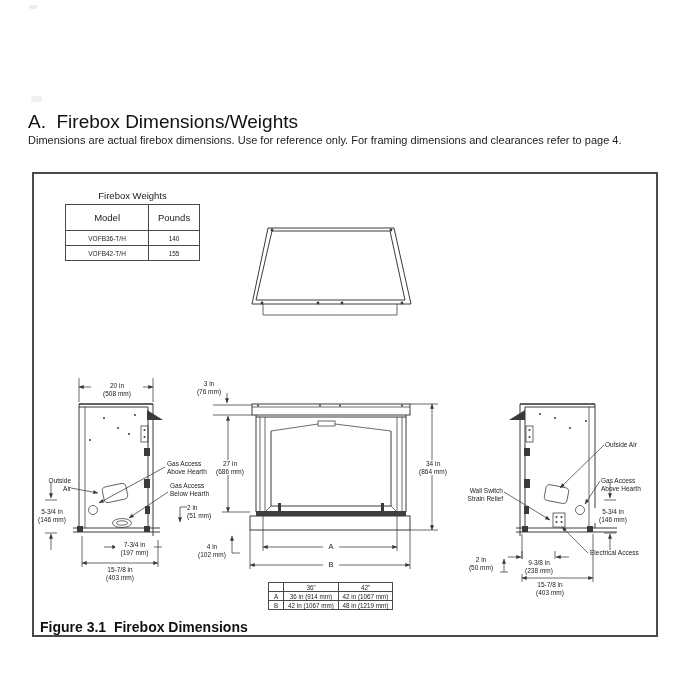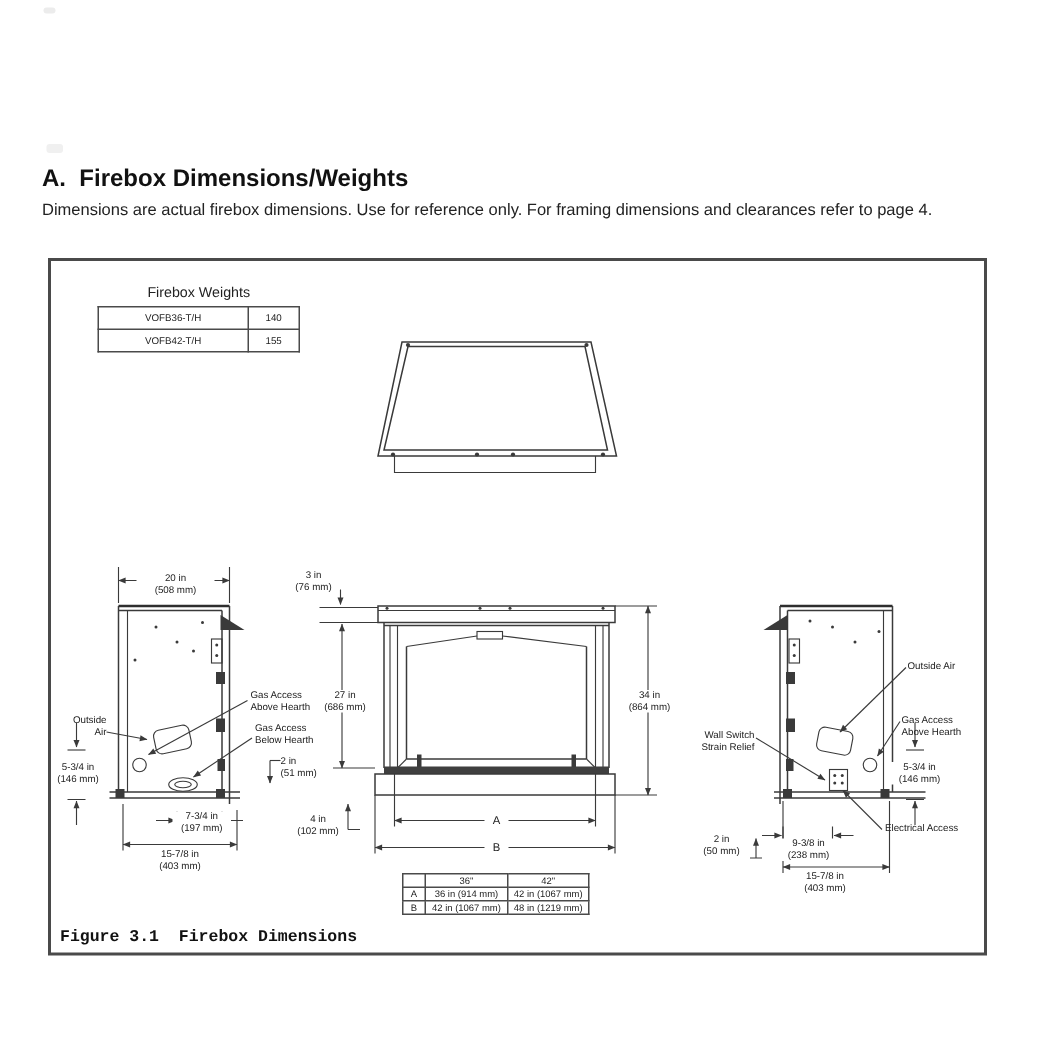--- a/index.html
+++ b/index.html
@@ -1,21 +1,21 @@
 <!DOCTYPE html>
 <html><head>
 <meta charset="utf-8">
 <style>
   html,body{margin:0;padding:0;background:#fff;}
   .canvas{position:relative;width:700px;height:700px;background:#ffffff;overflow:hidden;
           font-family:"Liberation Sans","DejaVu Sans",sans-serif;color:#1a1a1a;}
   .smudge{position:absolute;background:#ececec;border-radius:2px;}
   .s1{left:29px;top:5px;width:8px;height:4px;}
   .s2{left:31px;top:96px;width:11px;height:6px;background:#f0f0f0;}
-  .page-title{position:absolute;left:28px;top:111px;font-size:16px;font-weight:bold;color:#111;}
+  .page-title{position:absolute;left:28px;top:111px;font-size:19px;font-weight:normal;color:#111;}
   .intro{position:absolute;left:28px;top:134px;width:655px;font-size:11px;color:#222;}
   .figure{position:absolute;left:32px;top:172px;width:626px;height:465px;border:2px solid #4a4a4a;box-sizing:border-box;background:#fff;}
   .figure svg{position:absolute;left:0;top:0;}
   
   .ol{stroke:#3a3a3a;stroke-width:1;fill:none;}
   .ob{stroke:#2e2e2e;stroke-width:1.6;fill:none;}
   .th{stroke:#3a3a3a;stroke-width:.75;fill:none;}
   .fl{fill:#3a3a3a;stroke:none;}
   .hearth{fill:#3f3f3f;stroke:none;}
   
@@ -27,21 +27,21 @@
   .wt-title{position:absolute;left:31px;top:16px;width:135px;text-align:center;font-size:9.5px;color:#222;}
   table{border-collapse:collapse;position:absolute;}
   .wt{left:31px;top:30px;width:135px;border:1.5px solid #4a4a4a;}
   .wt th{border:1px solid #4a4a4a;font-size:9.5px;font-weight:normal;color:#222;height:23px;text-align:center;}
   .wt td{border:1px solid #4a4a4a;font-size:6.5px;color:#222;height:12px;text-align:center;}
   .wt .c1{width:84px;} .wt .c2{width:49px;}
   
   .st{left:234px;top:408px;border:1.2px solid #4a4a4a;}
   .st th,.st td{border:1px solid #4a4a4a;font-size:6.3px;font-weight:normal;color:#222;height:8px;text-align:center;padding:0 1px;}
   .st .k1{width:12px;} .st .k2{width:52px;} .st .k3{width:51px;}
-  .caption{position:absolute;left:6px;top:445px;font-size:11px;font-weight:bold;color:#111;font-family:Liberation Mono, monospace;}
+  .caption{position:absolute;left:6px;top:445px;font-size:14px;font-weight:bold;color:#111;}
 </style>
 </head>
 <body>
 
 <div class="canvas">
   <div class="smudge s1"></div>
   <div class="smudge s2"></div>
 
   <div class="page-title">A.&nbsp; Firebox Dimensions/Weights</div>
   <div class="intro">Dimensions are actual firebox dimensions. Use for reference only. For framing dimensions and clearances refer to page 4.</div>
@@ -212,20 +212,24 @@
         <path class="th" d="M570,271 L526,314" marker-end="url(#ah)"></path>
         <path class="th" d="M566,307 L551,330" marker-end="url(#ah)"></path>
         <path class="th" d="M470,318 L516,346" marker-end="url(#ah)"></path>
         <path class="th" d="M554,379 L528,353" marker-end="url(#ah)"></path>
       </g>
     </svg>
 
     <div class="wt-title">Firebox Weights</div>
     <table class="wt">
       <tbody>
+          <tr>
+        <th class="c1">Model</th>
+        <th class="c2">Pounds</th>
+      </tr>
       <tr>
         <td>VOFB36-T/H</td>
         <td>140</td>
       </tr>
       <tr>
         <td>VOFB42-T/H</td>
         <td>155</td>
       </tr>
     </tbody>
       </table>

